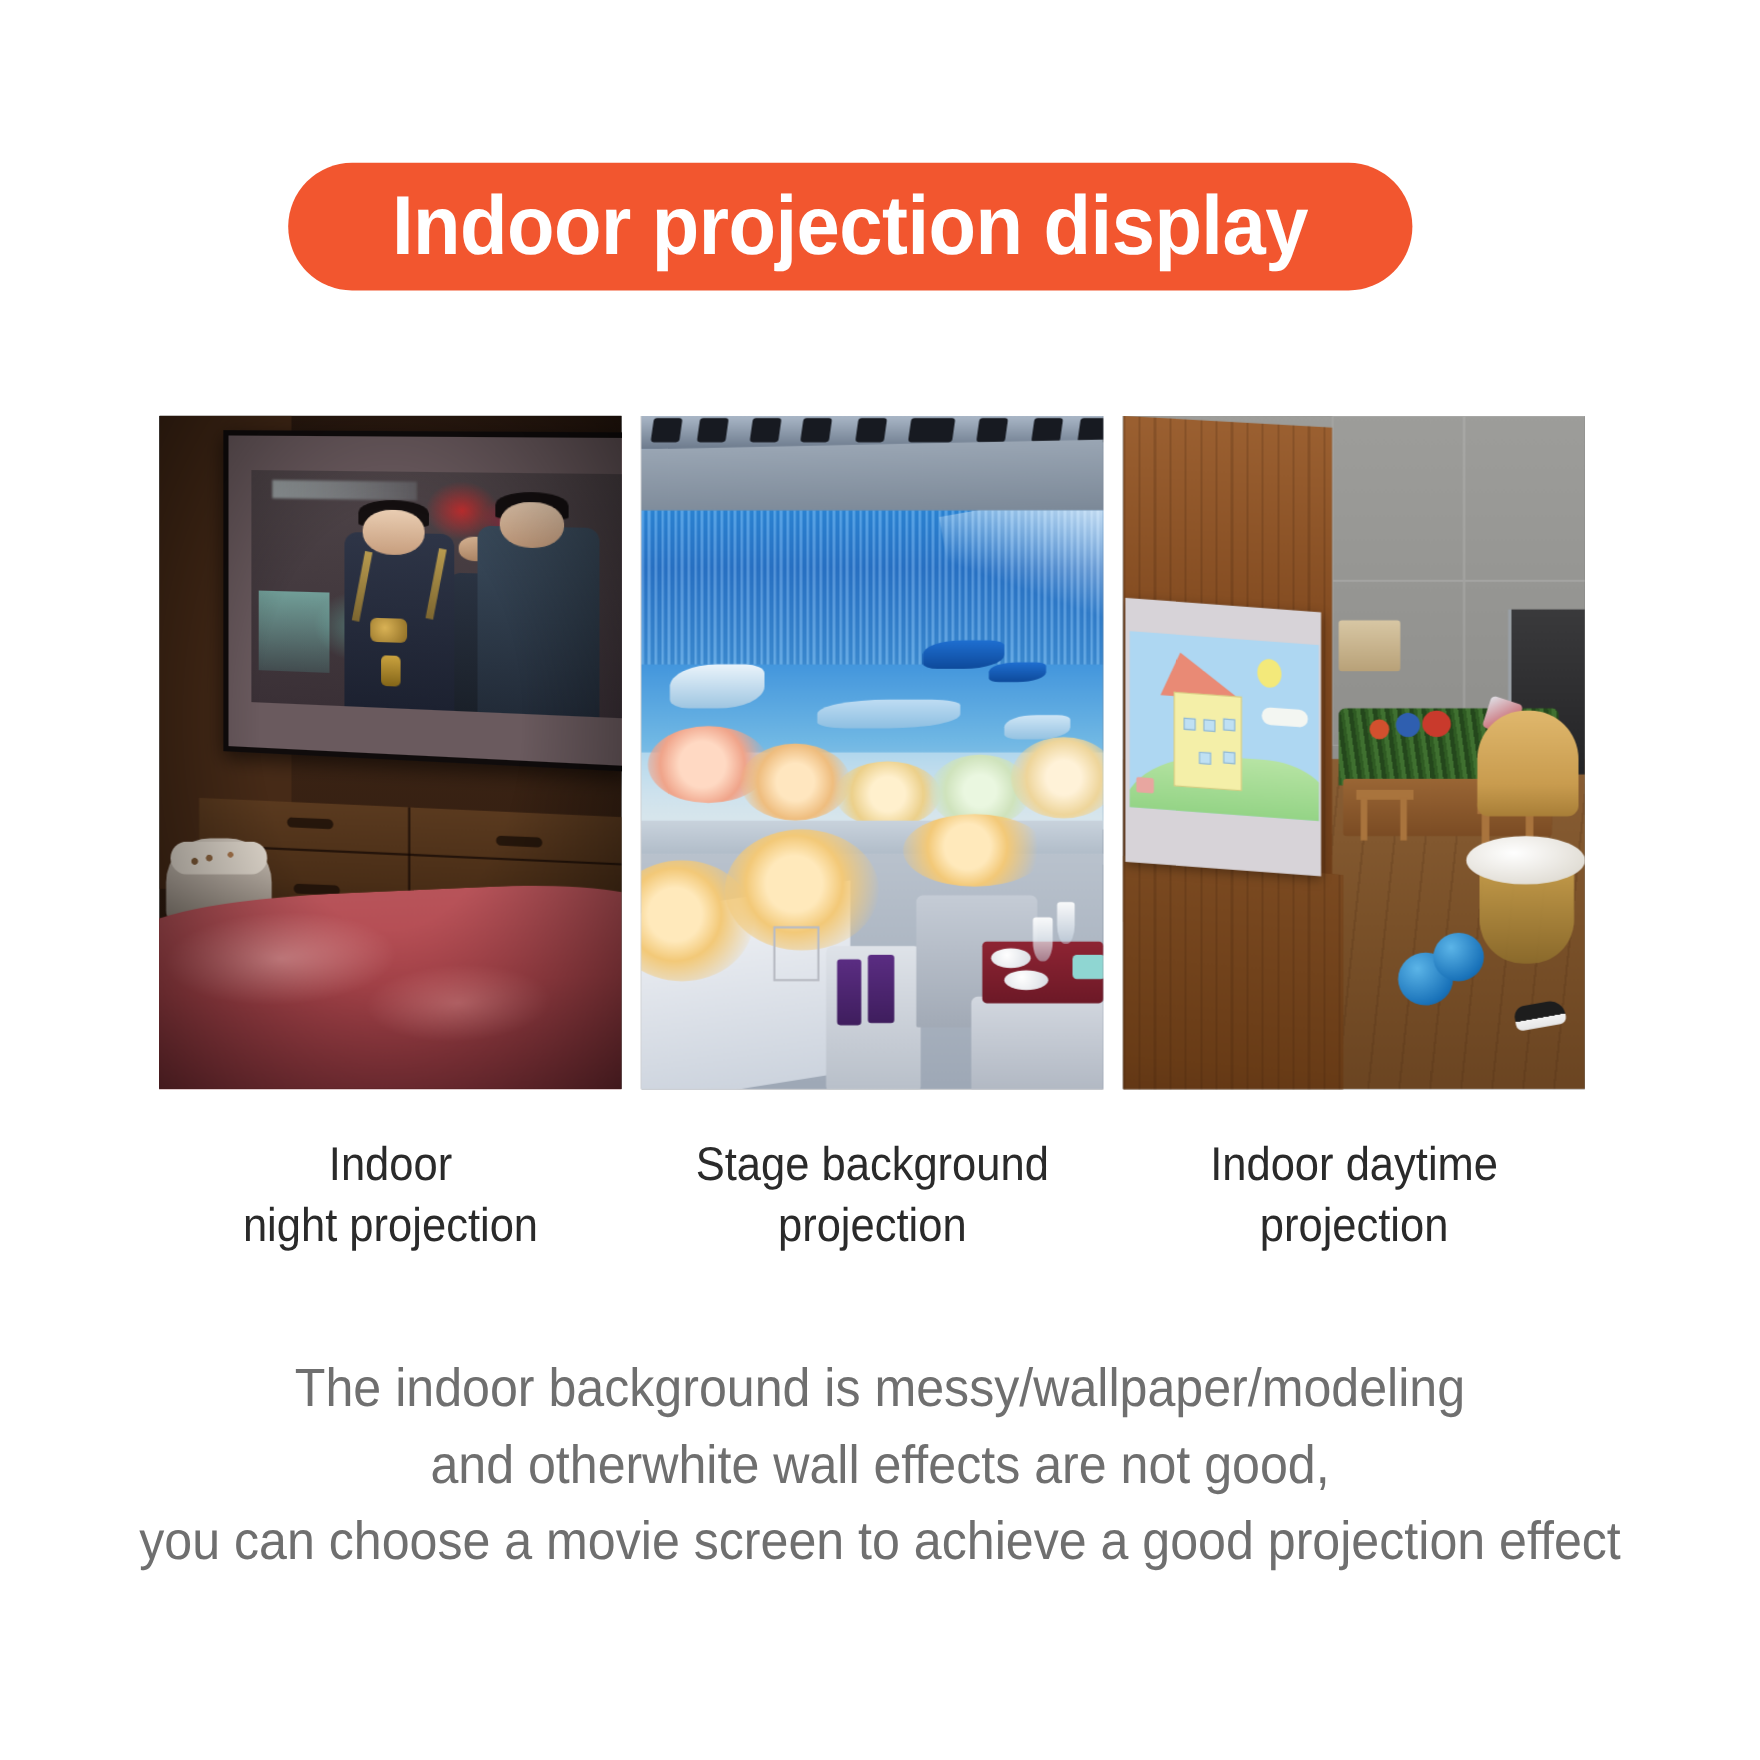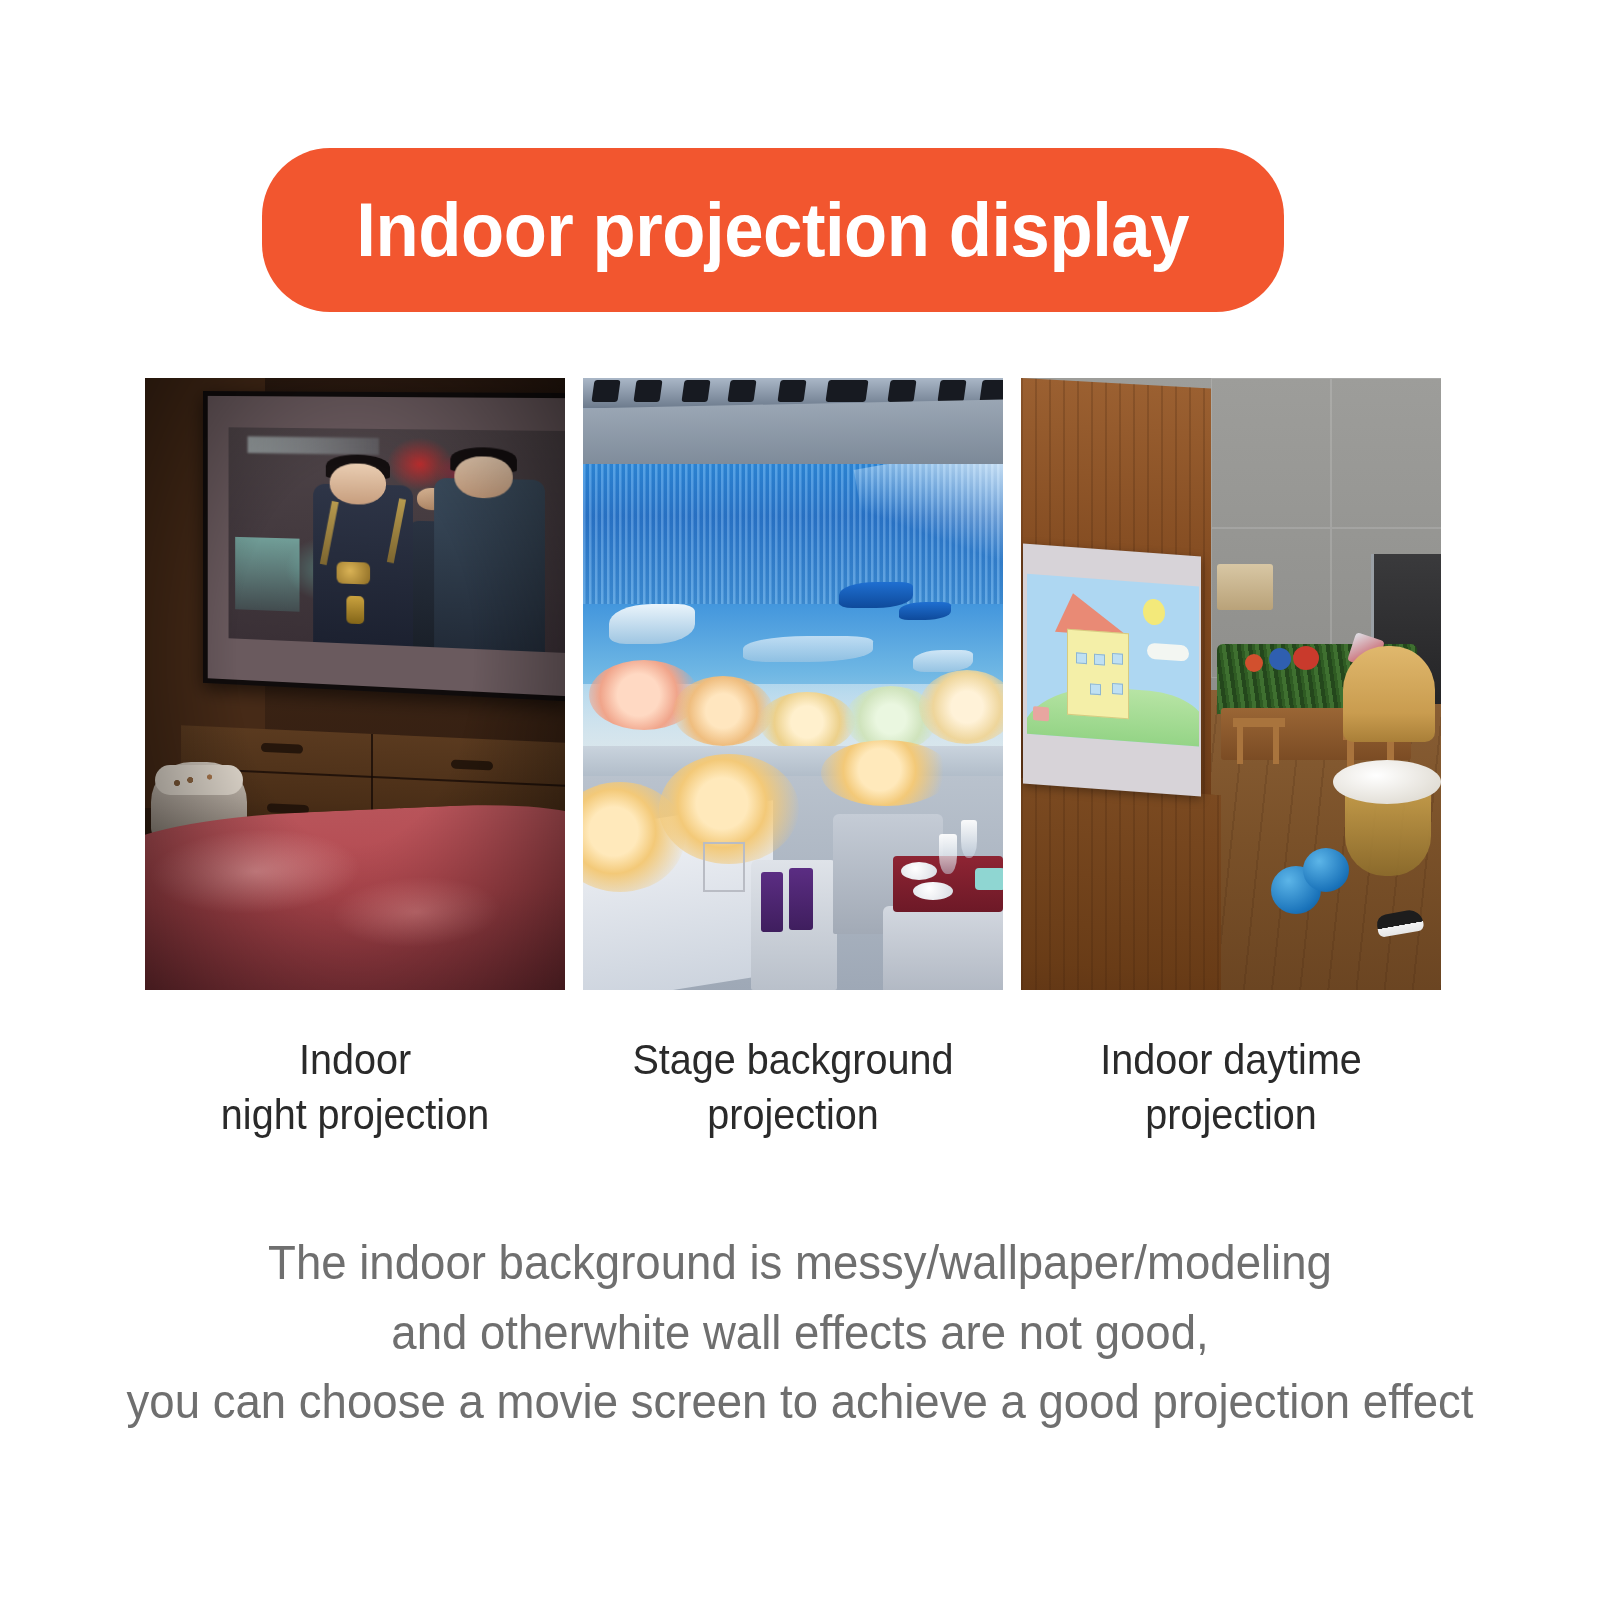--- a/index.html
+++ b/index.html
@@ -18,21 +18,21 @@
     height: 1600px;
     background: #ffffff;
   }
 
   
   .title-banner {
     position: absolute;
     left: 262px;
     top: 148px;
     width: 1022px;
-    height: 164px;
+    height: 116px;
     background: #F2562F;
     border-radius: 68px;
     display: flex;
     align-items: center;
     justify-content: center;
   }
   .title-text {
     color: #ffffff;
     font-size: 76px;
     font-weight: bold;

